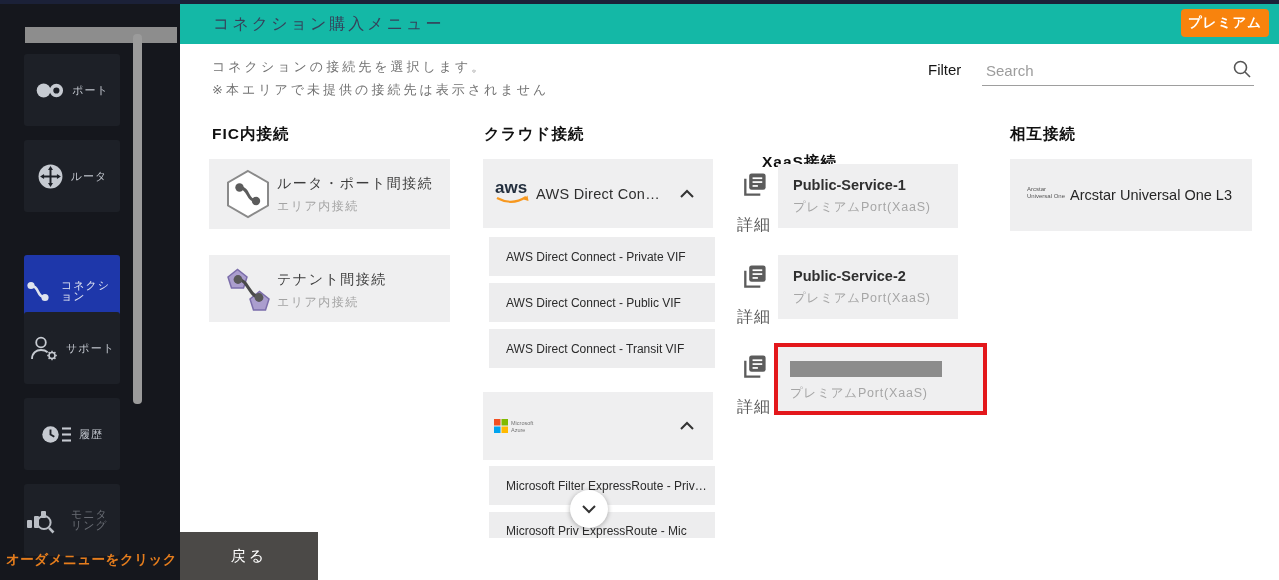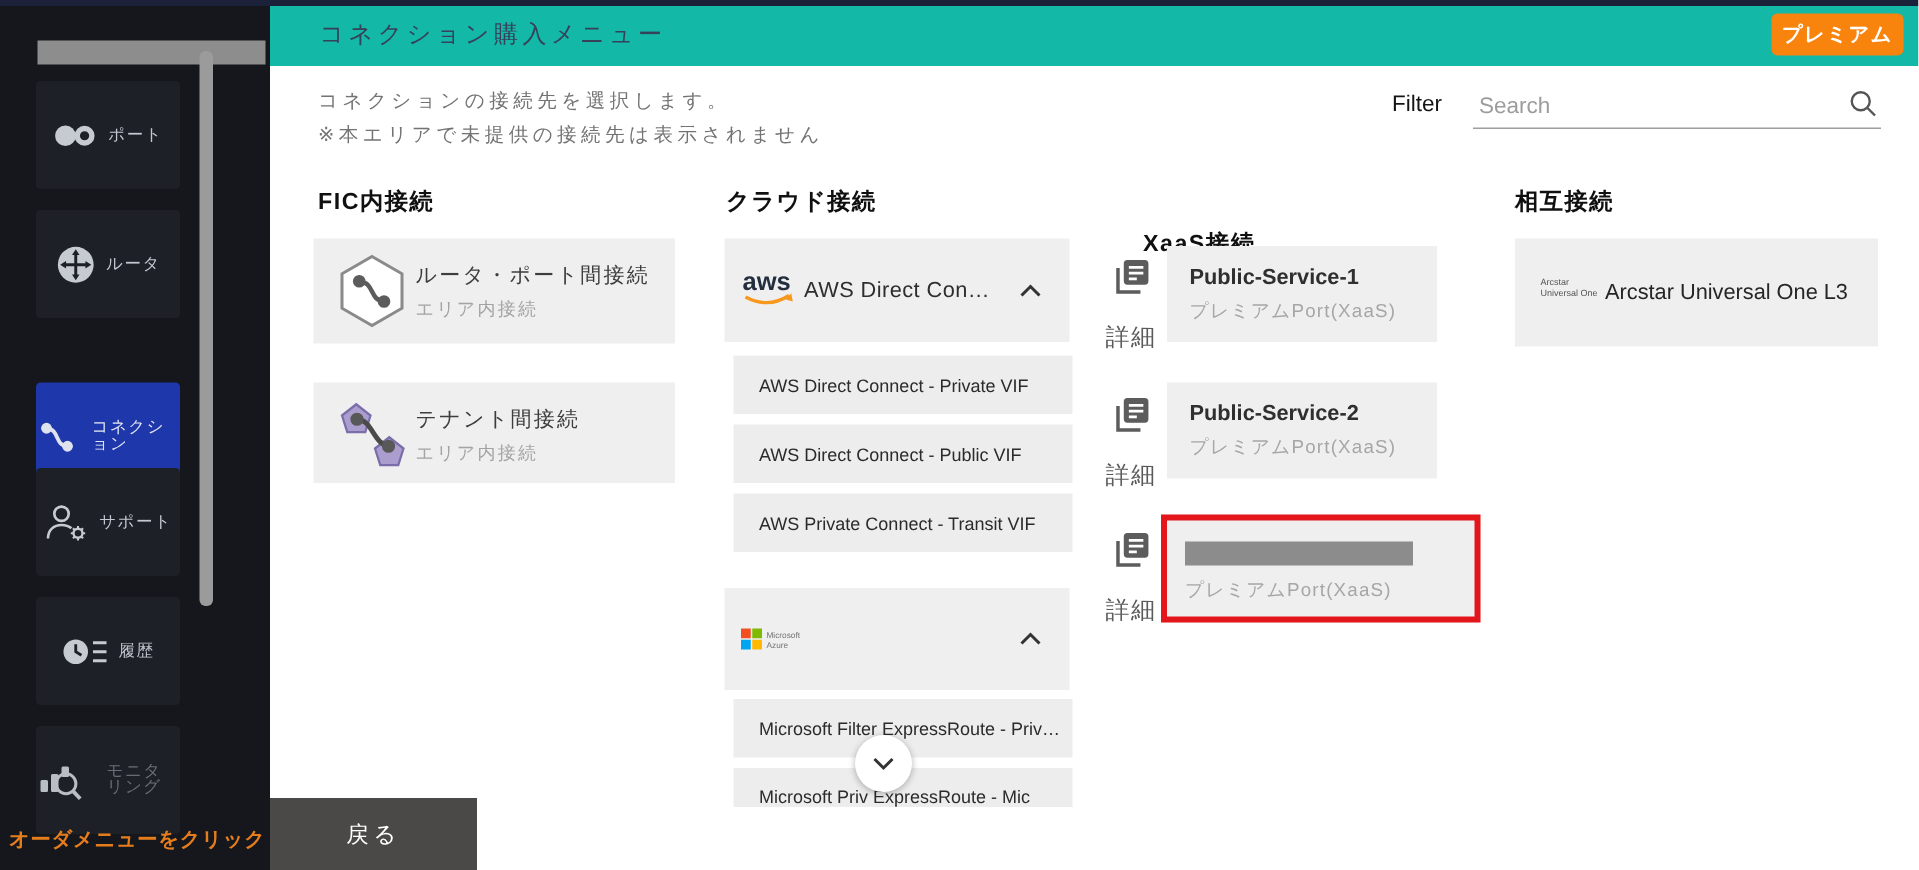--- a/index.html
+++ b/index.html
@@ -268,21 +268,21 @@
   </span>
 </div>
 
 <div class="sub-item" style="top:237px;">
   <span>AWS Direct Connect - Private VIF</span>
 </div>
 <div class="sub-item" style="top:283px;">
   <span>AWS Direct Connect - Public VIF</span>
 </div>
 <div class="sub-item" style="top:329px;">
-  <span>AWS Private Connect - Transit VIF</span>
+  <span>AWS Direct Connect - Transit VIF</span>
 </div>
 
 <div class="cloud-head" style="left:483px;top:392px;width:230px;height:68px;">
   <span style="position:absolute;left:11px;top:26px;">
     <svg width="40" height="17" viewBox="0 0 40 17">
       <rect x="0" y="1" width="6.5" height="6.5" fill="#f25022"></rect>
       <rect x="7.5" y="1" width="6.5" height="6.5" fill="#7fba00"></rect>
       <rect x="0" y="8.5" width="6.5" height="6.5" fill="#00a4ef"></rect>
       <rect x="7.5" y="8.5" width="6.5" height="6.5" fill="#ffb900"></rect>
       <text x="17" y="7" font-size="5.5" fill="#737373" font-family="Liberation Sans, DejaVu Sans, sans-serif">Microsoft</text>

